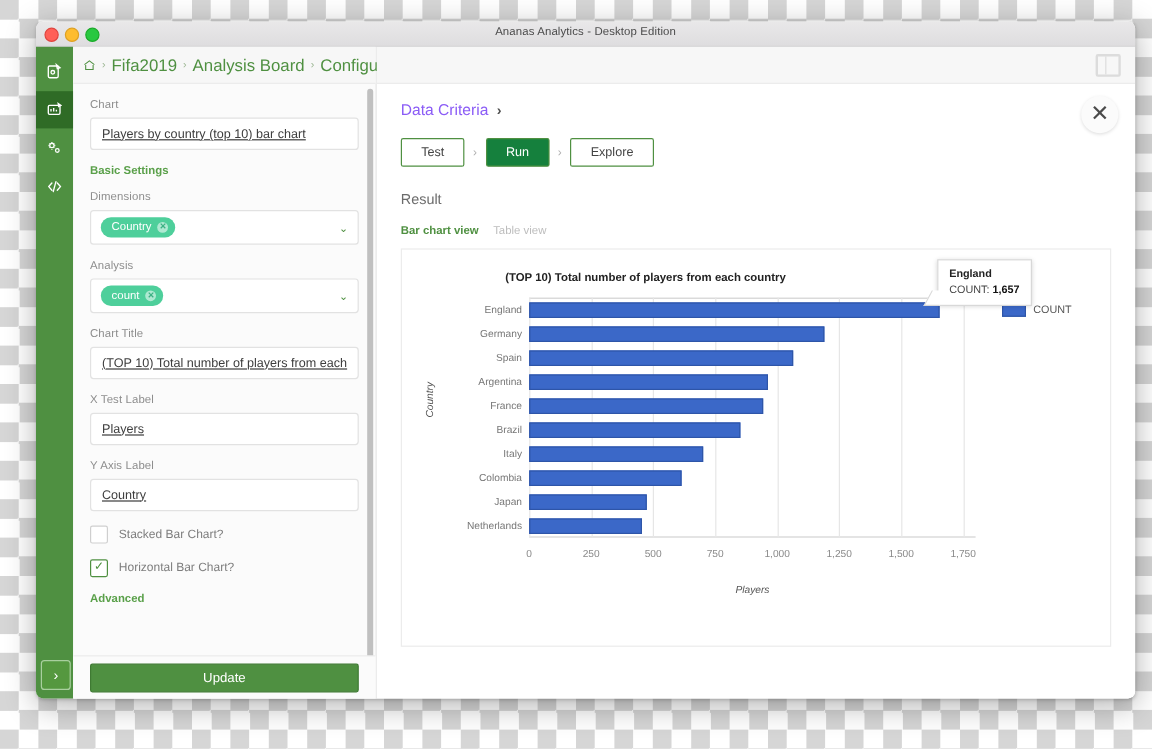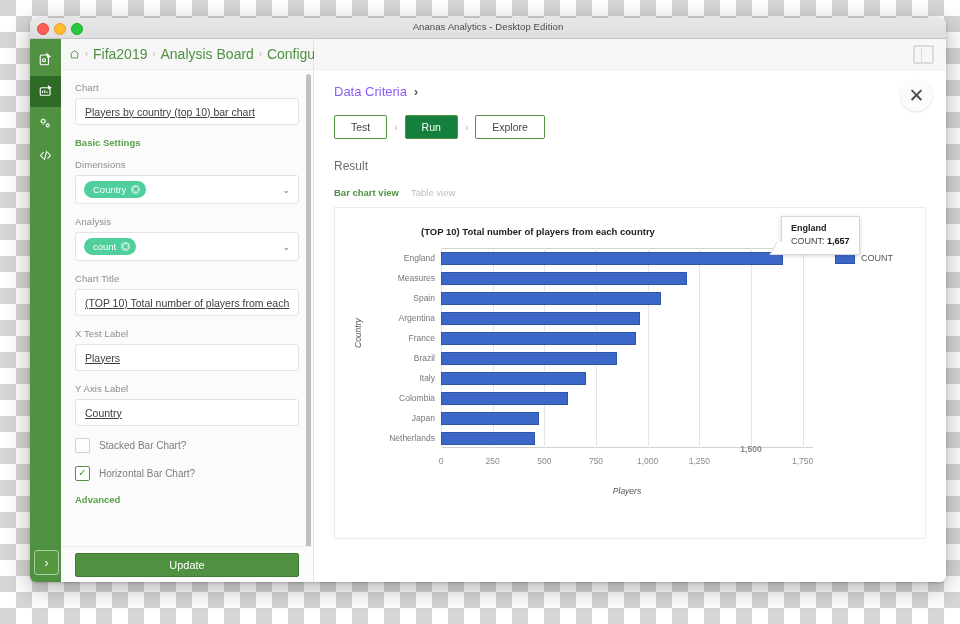--- a/index.html
+++ b/index.html
@@ -340,21 +340,21 @@
           <span class="view-tab active">Bar chart view</span>
           <span class="view-tab">Table view</span>
         </div>
 
         <div class="chart-card">
           <div class="chart-title">(TOP 10) Total number of players from each country</div>
 
           <div class="yaxis-title">Country</div>
           <div class="ylabels" id="ylabels">
               <div class="ytick" style="top: 10px;">England</div>
-              <div class="ytick" style="top: 30px;">Measures</div>
+              <div class="ytick" style="top: 30px;">Germany</div>
               <div class="ytick" style="top: 50px;">Spain</div>
               <div class="ytick" style="top: 70px;">Argentina</div>
               <div class="ytick" style="top: 90px;">France</div>
               <div class="ytick" style="top: 110px;">Brazil</div>
               <div class="ytick" style="top: 130px;">Italy</div>
               <div class="ytick" style="top: 150px;">Colombia</div>
               <div class="ytick" style="top: 170px;">Japan</div>
               <div class="ytick" style="top: 190px;">Netherlands</div>
             </div>
 
@@ -380,21 +380,21 @@
               <div class="bar" style="width: 98.1667px; left: 0px; top: 163.5px;"></div>
               <div class="bar" style="width: 94.0333px; left: 0px; top: 183.5px;"></div>
             </div>
           <div id="xticks">
               <div class="xtick" style="left: 106px; top: 248px;">0</div>
               <div class="xtick" style="left: 157.667px; top: 248px;">250</div>
               <div class="xtick" style="left: 209.333px; top: 248px;">500</div>
               <div class="xtick" style="left: 261px; top: 248px;">750</div>
               <div class="xtick" style="left: 312.667px; top: 248px;">1,000</div>
               <div class="xtick" style="left: 364.333px; top: 248px;">1,250</div>
-              <div class="xtick" style="left: 416px; top: 236px; font-weight: bold;">1,500</div>
+              <div class="xtick" style="left: 416px; top: 248px;">1,500</div>
               <div class="xtick" style="left: 467.667px; top: 248px;">1,750</div>
             </div>
           <div class="xaxis-title">Players</div>
 
           <div class="legend">
             <span class="legend-sw"></span>
             <span class="legend-lb">COUNT</span>
           </div>
 
           <div class="tooltip">

